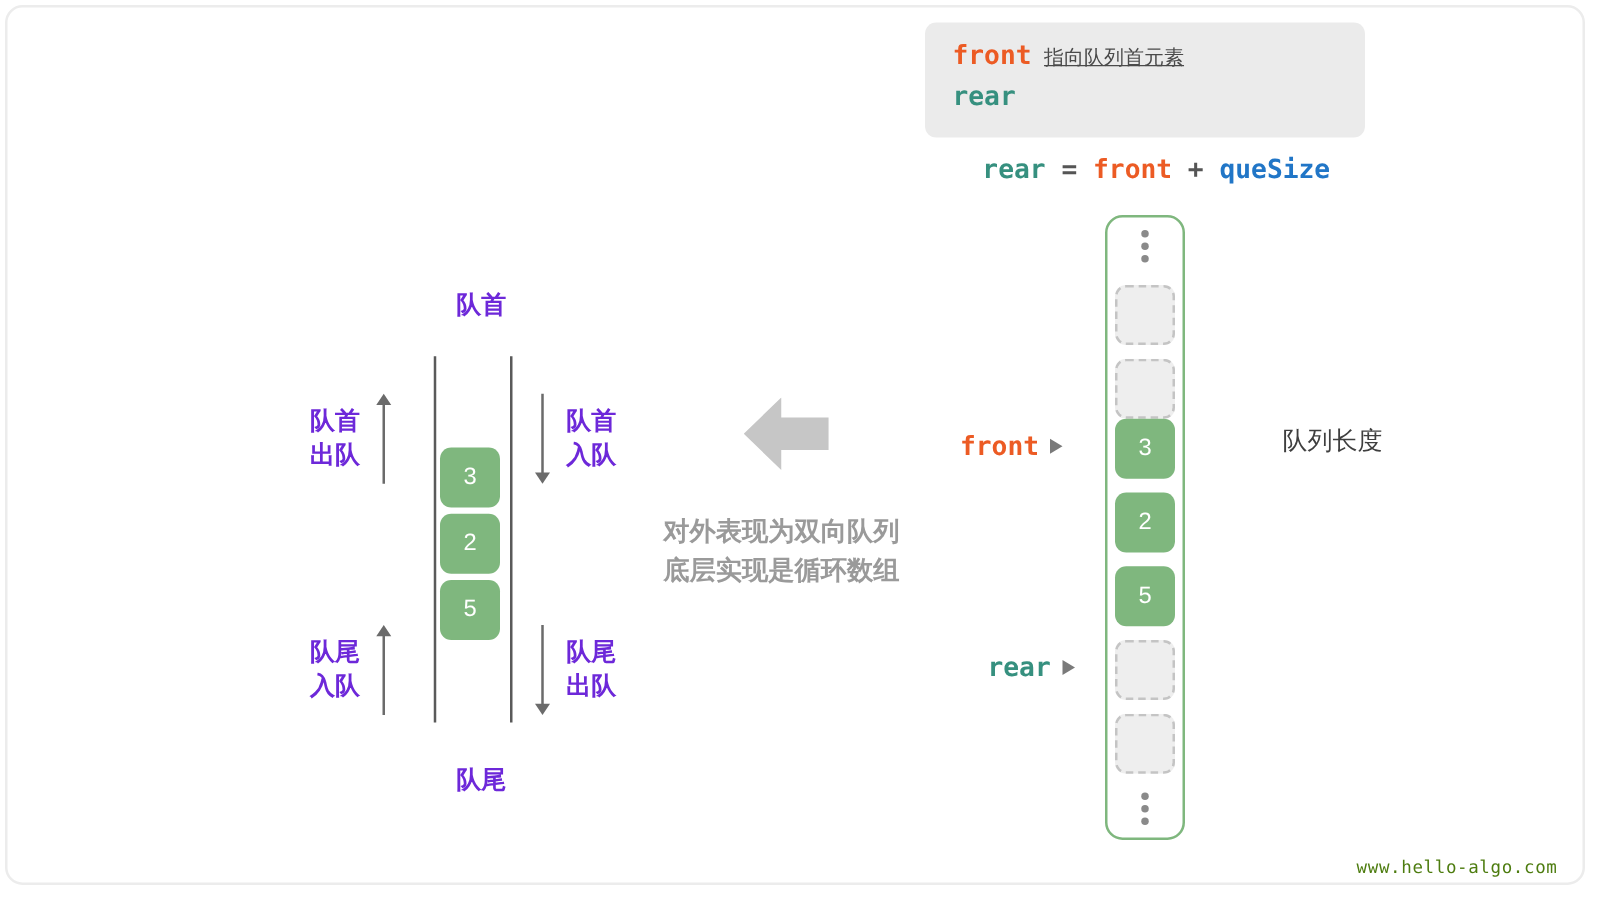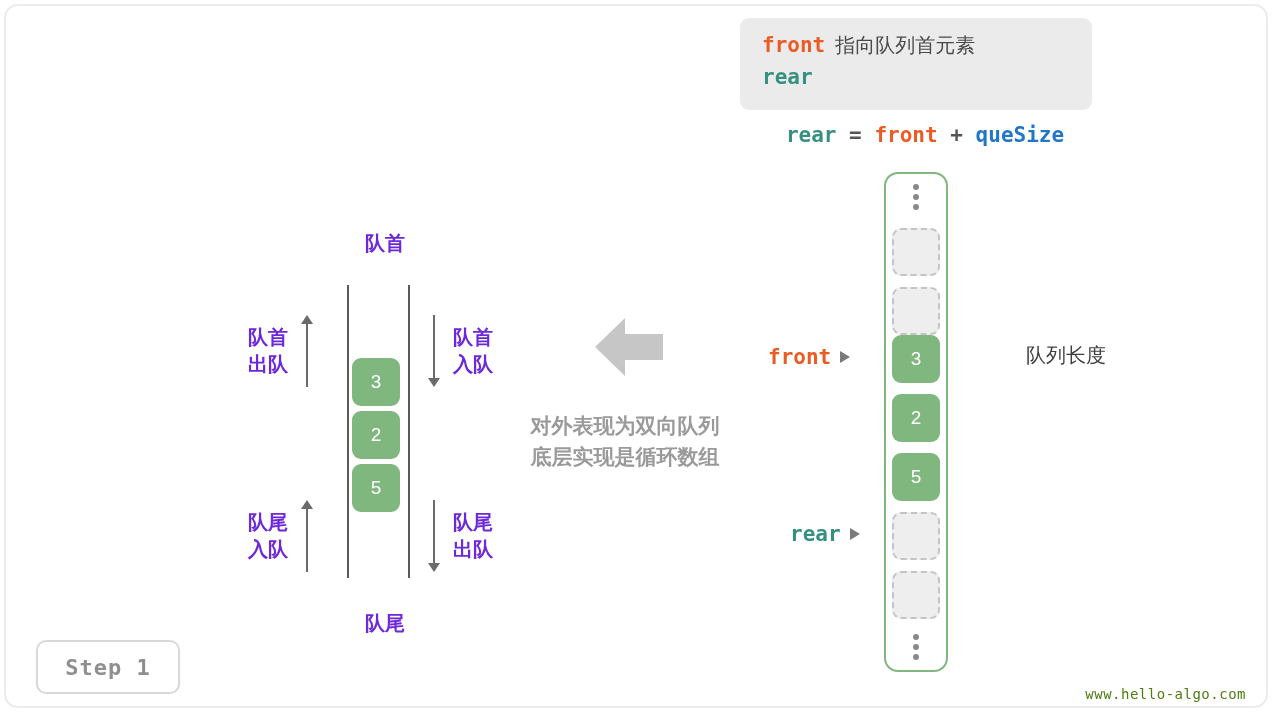--- a/index.html
+++ b/index.html
@@ -58,23 +58,24 @@
   .note-key {
     font-family: "DejaVu Sans Mono", "Liberation Mono", monospace;
     font-weight: bold;
     font-size: 21px;
     letter-spacing: 0px;
   }
   .note-key.front { color: #ec5b24; }
   .note-key.rear  { color: #36907f; }
   .note-desc {
     font-family: "Liberation Sans", "DejaVu Sans", sans-serif;
-    font-size: 20px;
+    font-size: 16px;
     color: #4a4a4a;
     margin-left: 10px;
+    text-decoration: underline;
   }
 
   
   #formula {
     position: absolute;
     left: 760px;
     top: 120px;
     width: 330px;
     height: 30px;
     display: flex;
@@ -169,21 +170,21 @@
   }
 
   
   #quesize-block {
     position: absolute;
     left: 1026px;
     top: 340px;
     width: 230px;
   }
   #quesize-title {
-    font-family: Liberation Sans, sans-serif;
+    font-family: Liberation Mono, monospace;
     font-size: 20px;
     color: #3f3f3f;
     height: 30px;
     line-height: 30px;
   }
   #quesize-formula {
     height: 32px;
     line-height: 32px;
     white-space: nowrap;
   }
@@ -458,16 +459,15 @@
 
   <svg id="big-arrow" viewBox="0 0 68 58">
     <polygon points="0,29 30,0 30,16 68,16 68,42 30,42 30,58" fill="#c6c6c6"></polygon>
   </svg>
 
   <div id="center-note">
     <div>对外表现为双向队列</div>
     <div>底层实现是循环数组</div>
   </div>
 
-  <div id="step-badge">Step 1</div>
 
   <div id="watermark">www.hello-algo.com</div>
 </div>
 
 </body></html>

